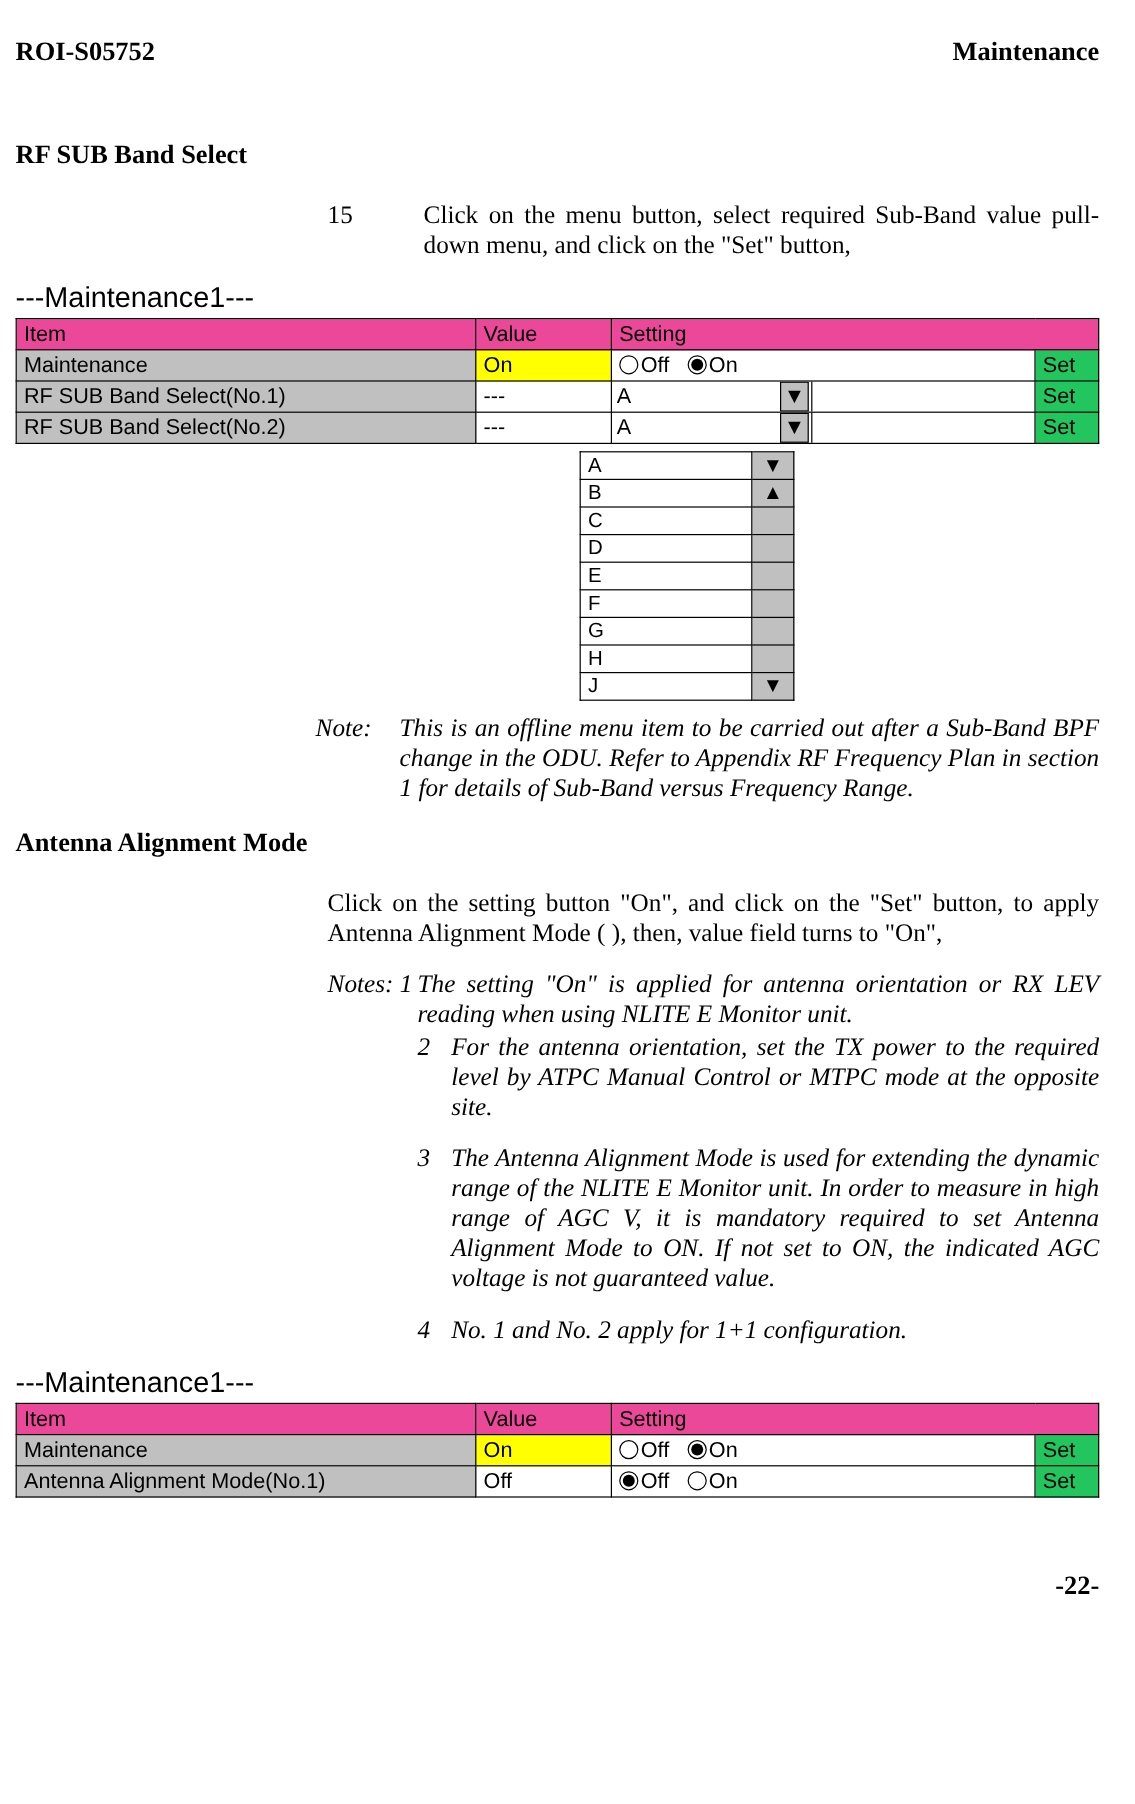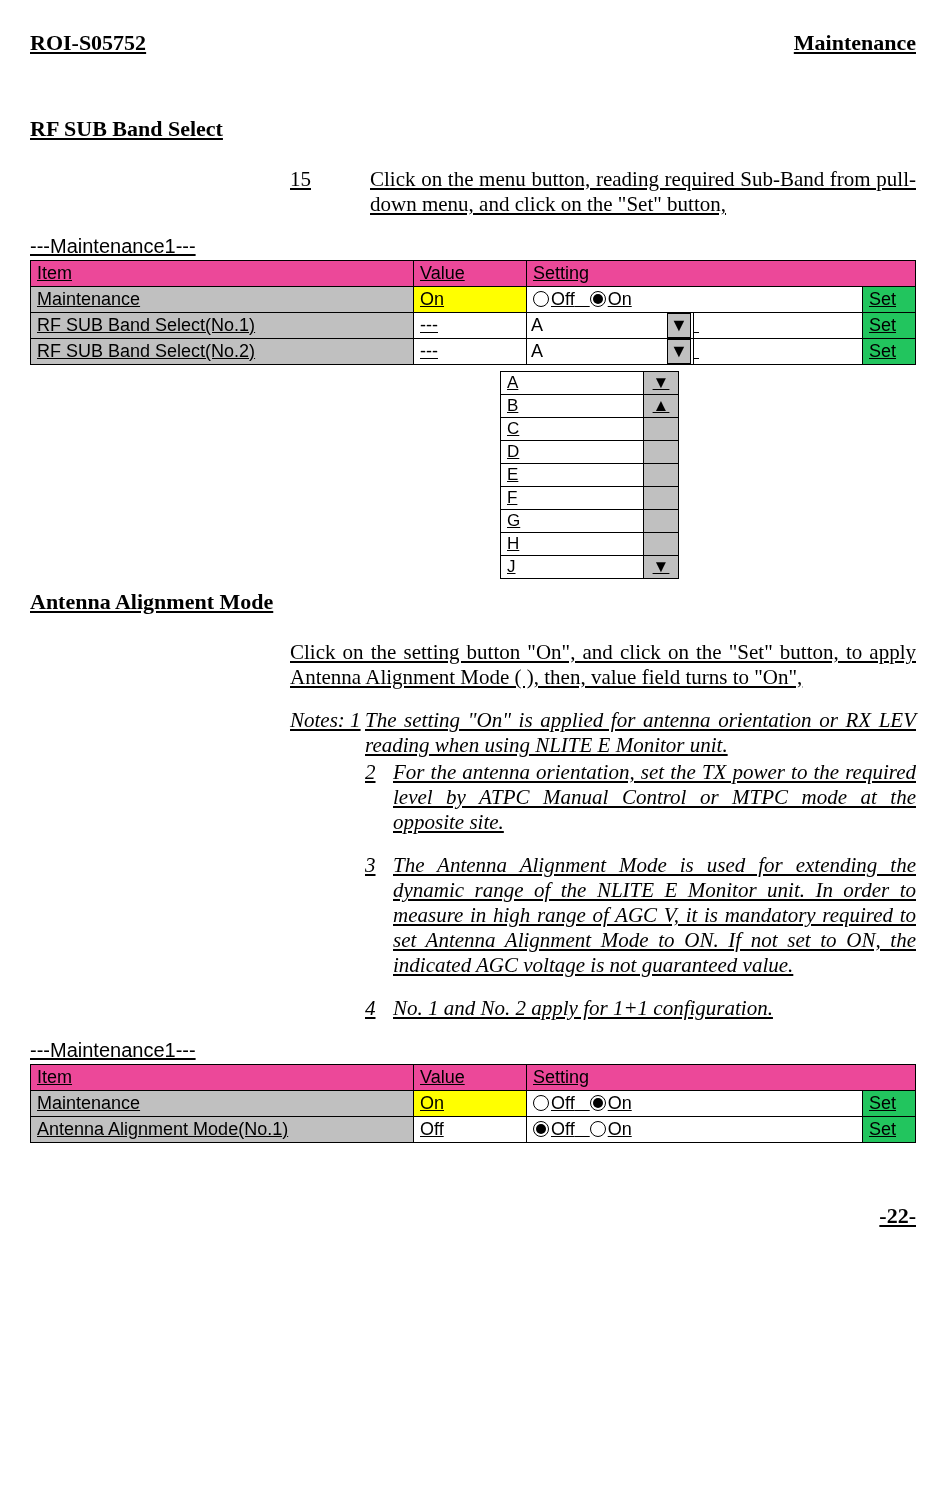--- a/index.html
+++ b/index.html
@@ -6,23 +6,22 @@
   html, body {
     margin: 0;
     padding: 0;
     width: 946px;
     font-family: "Times New Roman", Times, serif;
     font-size: 21px;
     color: #000;
     background: #fff;
   }
   .page {
-    padding: 30px 30px 30px 30px;
+    padding: 30px 30px 30px 13px;
     box-sizing: border-box;
-    text-decoration: underline;
   }
   .hdr {
     display: flex;
     justify-content: space-between;
     font-weight: bold;
     font-size: 22px;
     margin-bottom: 60px;
   }
   .sec-title {
     font-weight: bold;
@@ -38,21 +37,21 @@
   }
   .step-num {
     width: 80px;
     flex: 0 0 80px;
   }
   .step-body {
     flex: 1;
   }
   .maint-title {
     font-family: Arial, Helvetica, sans-serif;
-    font-size: 20px;
+    font-size: 24px;
     margin: 8px 0 2px 0;
   }
   table.maint {
     width: 100%;
     border-collapse: collapse;
     font-family: Arial, Helvetica, sans-serif;
     font-size: 18px;
   }
   table.maint th, table.maint td {
     border: 1px solid #000;
@@ -181,21 +180,21 @@
 
   <div class="hdr">
     <span>ROI-S05752</span>
     <span>Maintenance</span>
   </div>
 
   <div class="sec-title">RF SUB Band Select</div>
 
   <div class="step">
     <div class="step-num">15</div>
-    <div class="step-body">Click on the menu button, reading required Sub-Band from pull-down menu, and click on the "Set" button,</div>
+    <div class="step-body">Click on the menu button, select required Sub-Band value pull-down menu, and click on the "Set" button,</div>
   </div>
 
   <div class="maint-title">---Maintenance1---</div>
   <table class="maint">
     <tbody>
         <tr>
       <th class="col-item">Item</th>
       <th class="col-value">Value</th>
       <th colspan="2">Setting</th>
     </tr>
@@ -283,20 +282,24 @@
           <td class="scroll"></td>
           </tr>
       <tr>
             <td class="opt">J</td>
           <td class="scroll">▼</td>
           </tr>
     </tbody>
       </table>
   </div>
 
+  <div class="note">
+    <div class="note-label">Note:</div>
+    <div class="note-body">This is an offline menu item to be carried out after a Sub-Band BPF change in the ODU. Refer to Appendix RF Frequency Plan in section 1 for details of Sub-Band versus Frequency Range.</div>
+  </div>
 
   <div class="sec-title">Antenna Alignment Mode</div>
 
   <div class="step">
     <div class="step-body">Click on the setting button "On", and click on the "Set" button, to apply Antenna Alignment Mode ( ), then, value field turns to "On",</div>
   </div>
 
   <div class="notes-lead">
     <div class="lead-label">Notes: 1</div>
     <div class="note-body" style="font-style:italic;">The setting "On" is applied for antenna orientation or RX LEV reading when using NLITE E  Monitor unit.</div>

